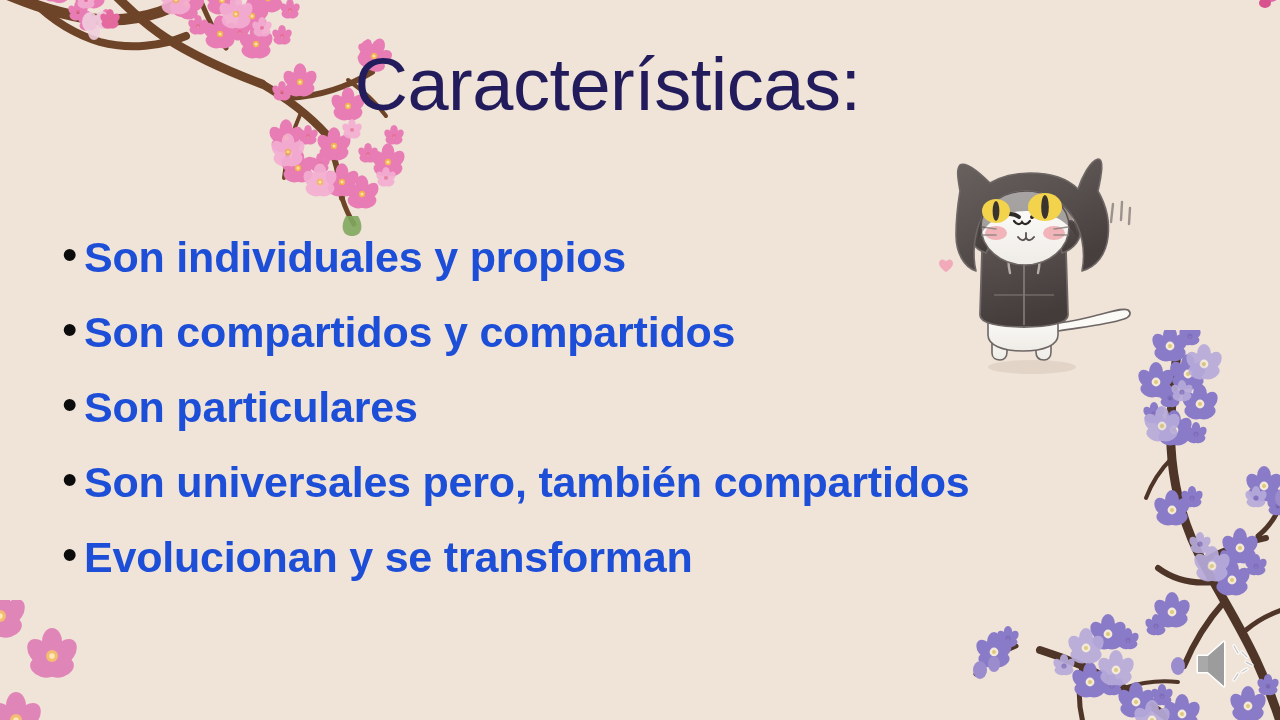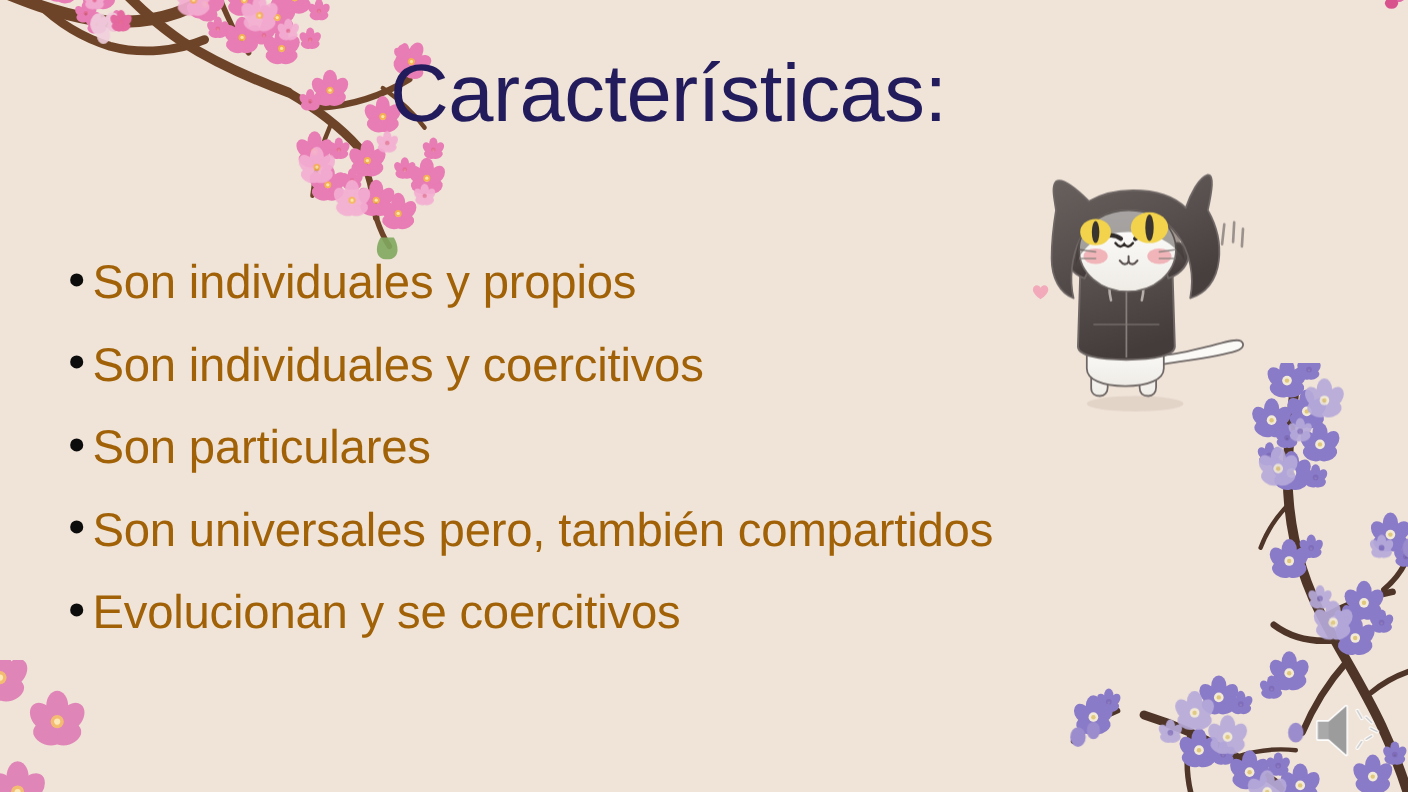--- a/index.html
+++ b/index.html
@@ -54,22 +54,22 @@
     flex:0 0 auto;
     width:22px;
     font-size:44px;
     line-height:1;
     color:#0c0c0c;
     transform:translateY(-2px);
   }
   .bullet-text {
     font-size:43px;
     line-height:1;
-    font-weight:400;
-    color:#a16207;
+    font-weight:700;
+    color:#1d4ed8;
     letter-spacing:-0.2px;
     white-space:nowrap;
   }
 
   
   #cat {
     position:absolute;
     left:940px; top:155px;
     width:195px; height:220px;
   }
@@ -303,33 +303,33 @@
 
   <div id="title">Características:</div>
 
   <div id="bullets">
     <div class="bullet-row">
       <span class="bullet-dot">•</span>
       <span class="bullet-text">Son individuales y propios</span>
     </div>
     <div class="bullet-row">
       <span class="bullet-dot">•</span>
-      <span class="bullet-text">Son individuales y coercitivos</span>
+      <span class="bullet-text">Son compartidos y compartidos</span>
     </div>
     <div class="bullet-row">
       <span class="bullet-dot">•</span>
       <span class="bullet-text">Son particulares</span>
     </div>
     <div class="bullet-row">
       <span class="bullet-dot">•</span>
       <span class="bullet-text">Son universales pero, también compartidos</span>
     </div>
     <div class="bullet-row">
       <span class="bullet-dot">•</span>
-      <span class="bullet-text">Evolucionan y se coercitivos</span>
+      <span class="bullet-text">Evolucionan y se transforman</span>
     </div>
   </div>
 
   <svg id="cat-heart" viewBox="0 0 16 16">
     <path d="M8 14 C8 14 1 9.4 1 5.4 C1 2.8 2.8 1.4 4.5 1.4 C6 1.4 7.3 2.4 8 3.6 C8.7 2.4 10 1.4 11.5 1.4 C13.2 1.4 15 2.8 15 5.4 C15 9.4 8 14 8 14 Z" fill="#f2a9ba"></path>
   </svg>
 
   <svg id="cat-motion" viewBox="0 0 26 40">
     <g stroke="#6e6866" stroke-width="2.4" stroke-linecap="round" opacity="0.65">
       <line x1="5" y1="4" x2="3" y2="22"></line>

